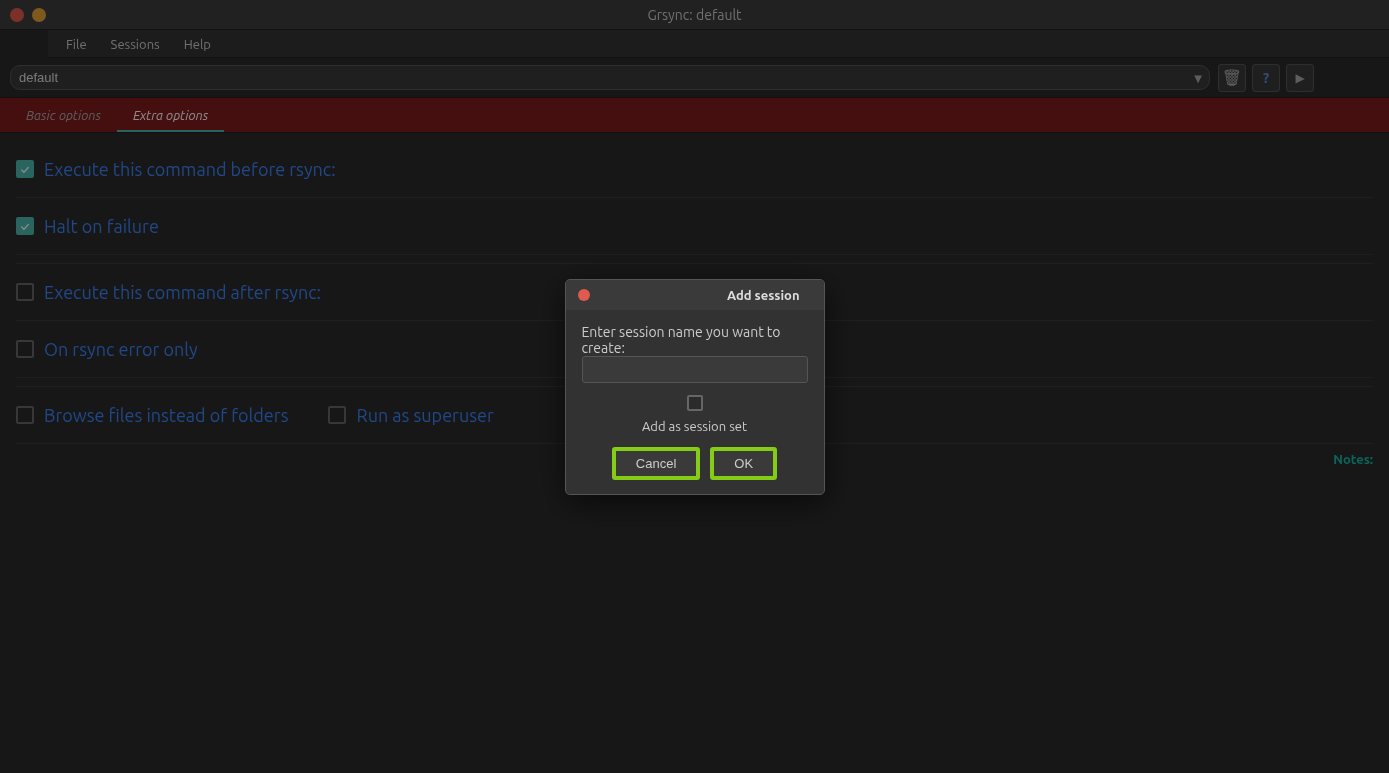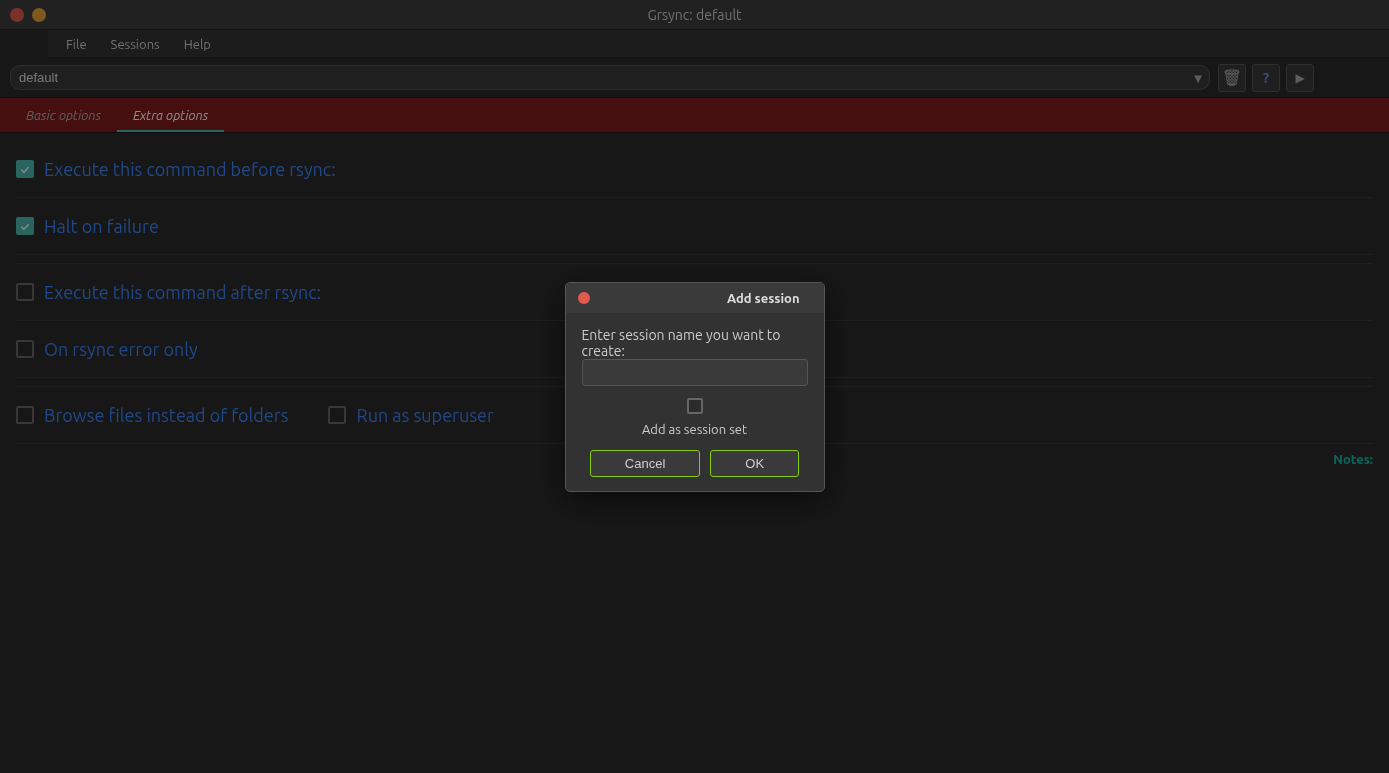--- a/index.html
+++ b/index.html
@@ -286,23 +286,23 @@
     .modal-checkbox-label {
       color: #ccc;
       font-size: 13px;
     }
     .modal-buttons {
       display: flex;
       justify-content: center;
       gap: 10px;
     }
     .modal-btn {
-      padding: 5px 34px;
+      padding: 5px 20px;
       border-radius: 3px;
-      border: 1px solid #84cc16;
+      border: 4px solid #84cc16;
       background: #3a3a3a;
       color: #ccc;
       font-size: 13px;
       cursor: pointer;
     }
     .modal-btn.ok {
       background: #3a3a3a;
     }
   </style>
 </head>

